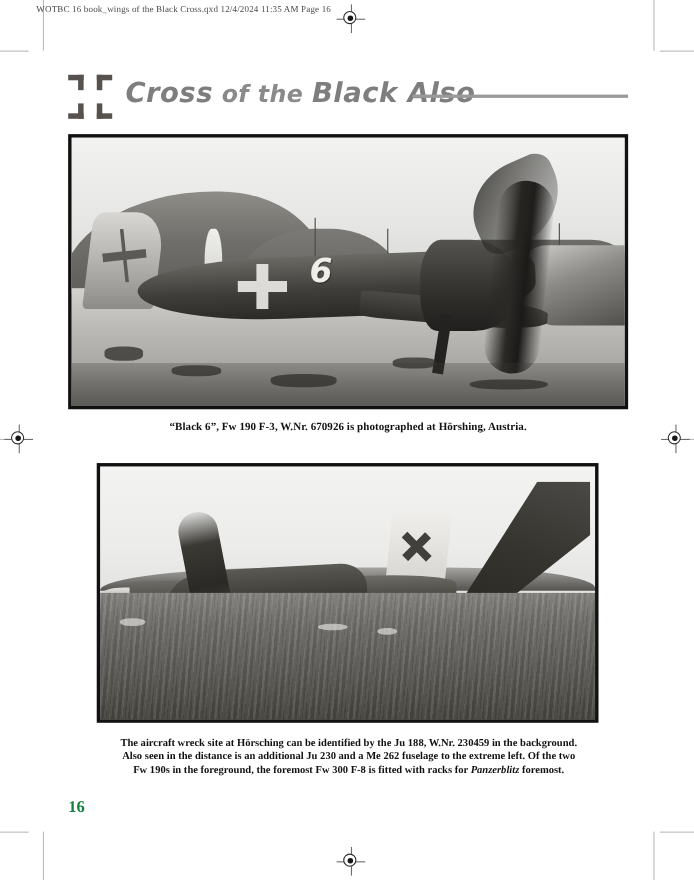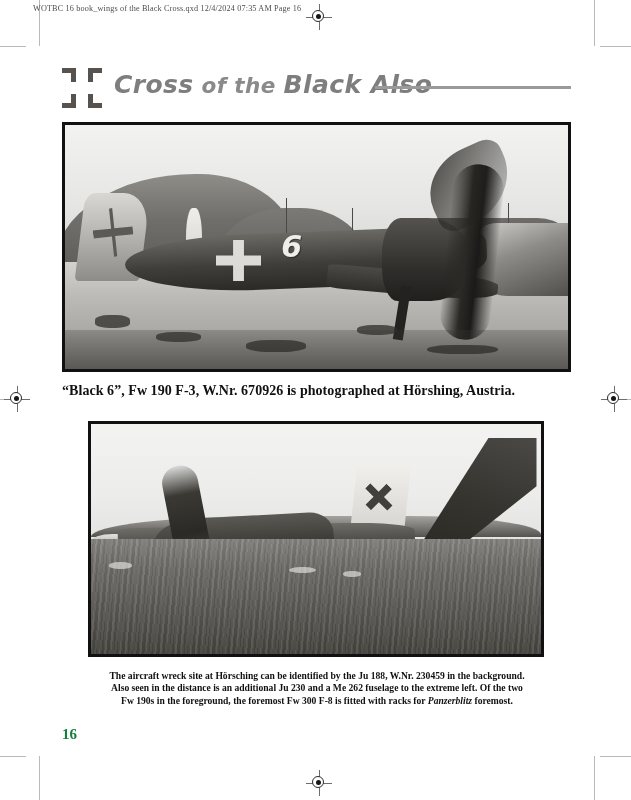--- a/index.html
+++ b/index.html
@@ -317,24 +317,24 @@
   #ph2 .blotch {
     position: absolute; background: rgba(240,239,235,0.6); border-radius: 45%;
   }
 
   
   #cap1 {
     position: absolute;
     left: 62px;
     top: 383px;
     width: 509px;
-    text-align: left;
+    text-align: center;
     font-family: "Liberation Serif", serif;
     font-weight: bold;
-    font-size: 14px;
+    font-size: 10px;
     color: #111111;
     letter-spacing: 0.05px;
   }
   #cap2 {
     position: absolute;
     left: 88px;
     top: 670px;
     width: 458px;
     text-align: center;
     font-family: "Liberation Serif", serif;
@@ -390,21 +390,21 @@
     <div class="rm-ring"></div>
     <div class="rm-dot"></div>
   </div>
   <div class="regmark" style="left:601px; top:386px;">
     <div class="rm-h"></div>
     <div class="rm-v"></div>
     <div class="rm-ring"></div>
     <div class="rm-dot"></div>
   </div>
 
-  <div id="slug">WOTBC 16 book_wings of the Black Cross.qxd  12/4/2024  07:35 AM  Page 16</div>
+  <div id="slug">WOTBC 16 book_wings of the Black Cross.qxd  12/4/2024  11:35 AM  Page 16</div>
 
   <div id="runhead">
     <div id="logo">
 
       <div class="seg" style="left:0;  top:0;  width:14px; height:5px;"></div>
       <div class="seg" style="left:9px; top:0;  width:5px;  height:14px;"></div>
 
       <div class="seg" style="left:26px;top:0;  width:14px; height:5px;"></div>
       <div class="seg" style="left:26px;top:0;  width:5px;  height:14px;"></div>
 

